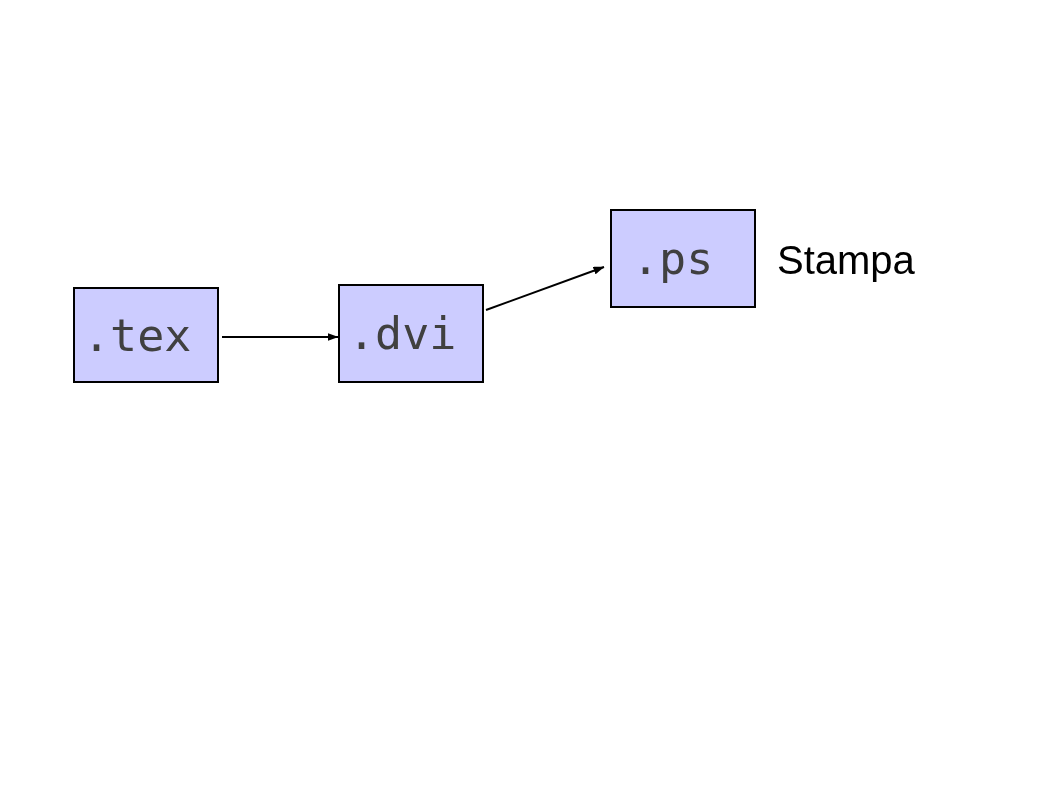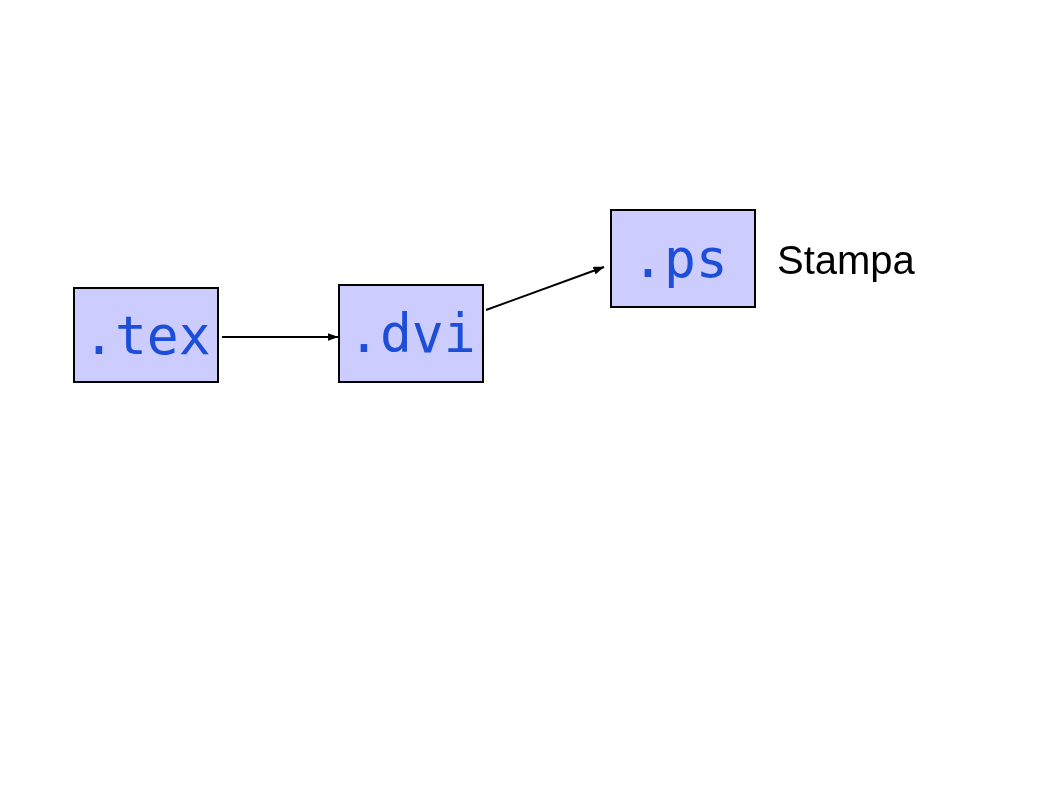--- a/index.html
+++ b/index.html
@@ -24,23 +24,23 @@
     position: absolute;
     box-sizing: border-box;
     background: #ccccff;
     border: 2px solid #000000;
     display: flex;
     align-items: center;
     justify-content: flex-start;
   }
   .node-label {
     font-family: "DejaVu Sans Mono", "Liberation Mono", monospace;
-    font-size: 53px;
+    font-size: 45px;
     line-height: 1;
-    color: #1d4ed8;
+    color: #404040;
     white-space: pre;
     letter-spacing: 0px;
   }
   #node-tex {
     left: 73px;
     top: 287px;
     width: 146px;
     height: 96px;
     padding-left: 8px;
   }

